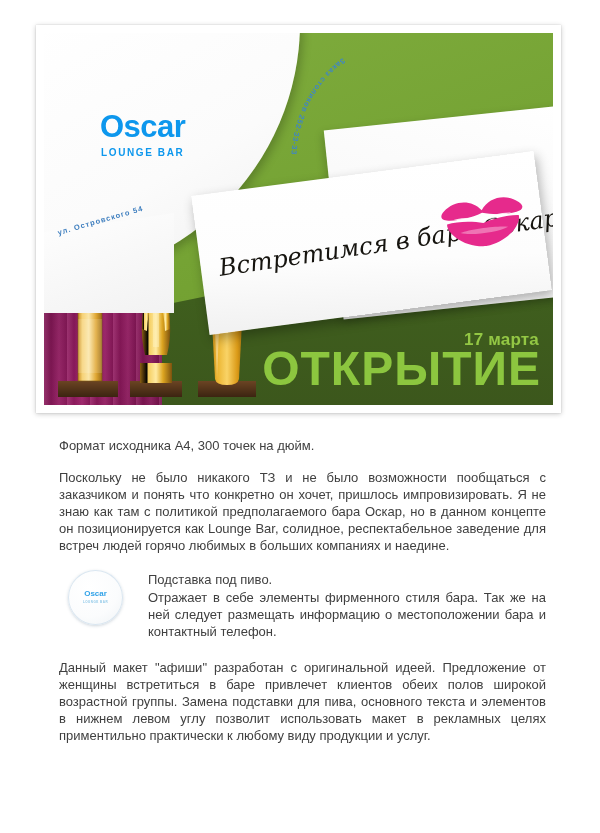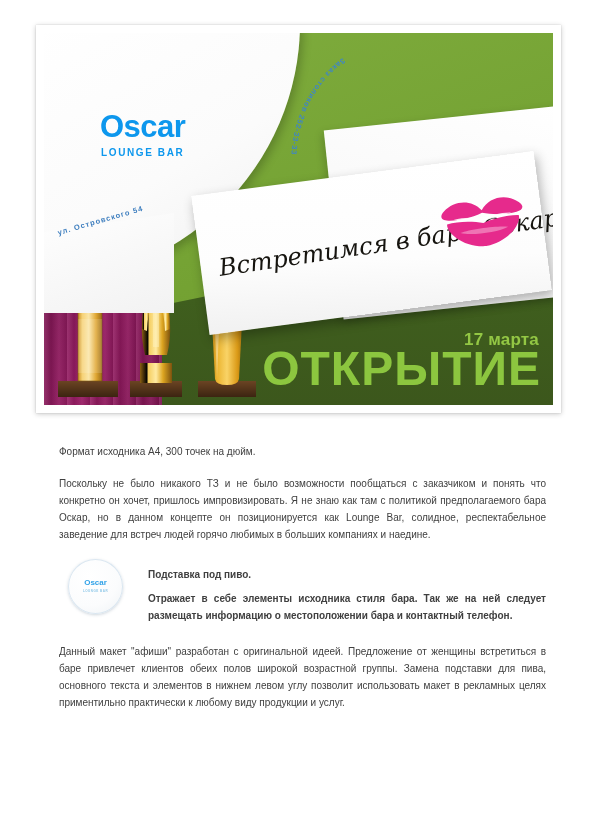--- a/index.html
+++ b/index.html
@@ -203,25 +203,25 @@
   }
 
   
   .copy {
     position: absolute;
     left: 59px;
     top: 436px;
     width: 487px;
   }
   .para {
-    font-size: 10px;
+    font-size: 13px;
     line-height: 17px;
     color: #404040;
     text-align: justify;
-    margin: 7px 0 15px 0;
+    margin: 1px 0 15px 0;
   }
   .para.last { margin-bottom: 0; }
 
   .coaster-row {
     display: flex;
     align-items: flex-start;
     margin: 16px 0 19px 0;
   }
   .coaster {
     width: 55px;
@@ -250,21 +250,21 @@
     font-size: 3px;
     font-weight: bold;
     color: #8fc8e8;
     letter-spacing: 0.5px;
     margin-top: 2px;
   }
   .coaster-text {
     margin-left: 25px;
     flex: 1;
   }
-  .coaster-text .para { margin-bottom: 0; text-align: left; font-weight: bold; }
+  .coaster-text .para { margin-bottom: 0; text-align: left; }
   .coaster-text .para.ct2 { text-align: justify; }
 </style>
 </head>
 <body>
 
 <div class="poster-wrap">
   <div class="poster-frame">
     <div class="poster">
 
       <div class="green-base"></div>
@@ -380,21 +380,21 @@
 
   <div class="coaster-row">
     <div class="coaster">
       <div class="coaster-logo">
         <div class="cl-main">Oscar</div>
         <div class="cl-sub">LOUNGE BAR</div>
       </div>
     </div>
     <div class="coaster-text">
       <p class="para">Подставка под пиво.</p>
-      <p class="para ct2">Отражает в себе элементы исходника стиля бара. Так же на ней следует размещать информацию о местоположении бара и контактный телефон.</p>
+      <p class="para ct2">Отражает в себе элементы фирменного стиля бара. Так же на ней следует размещать информацию о местоположении бара и контактный телефон.</p>
     </div>
   </div>
 
   <p class="para">Данный макет "афиши" разработан с оригинальной идеей. Предложение от женщины встретиться в баре привлечет клиентов обеих полов широкой возрастной группы. Замена подставки для пива, основного текста и элементов в нижнем левом углу позволит использовать макет в рекламных целях приментильно практически к любому виду продукции и услуг.</p>
 
 
 
 </div>
 
 </body></html>

